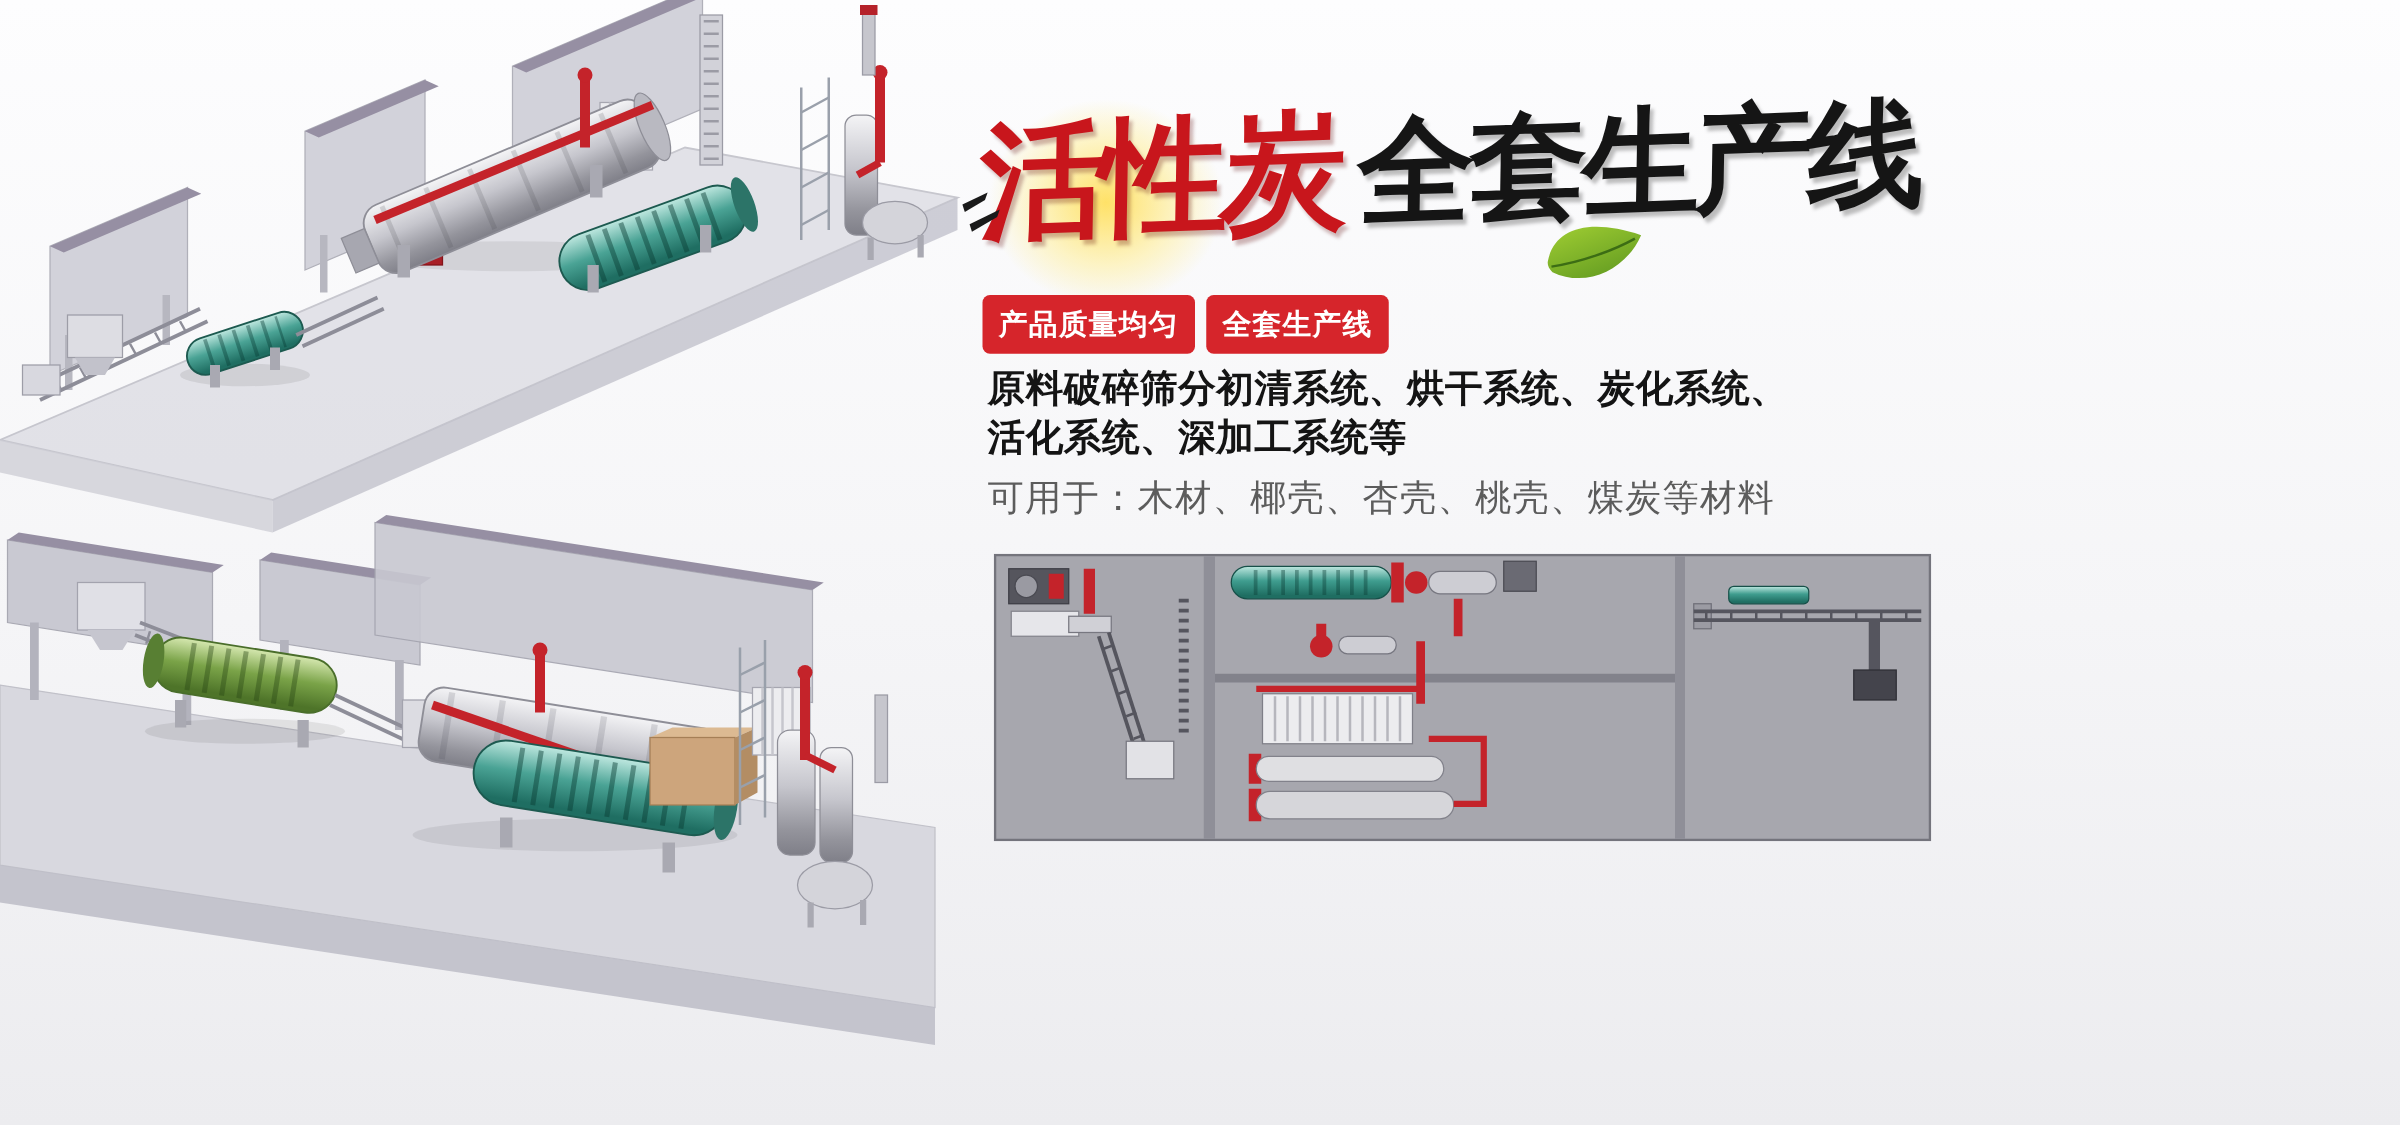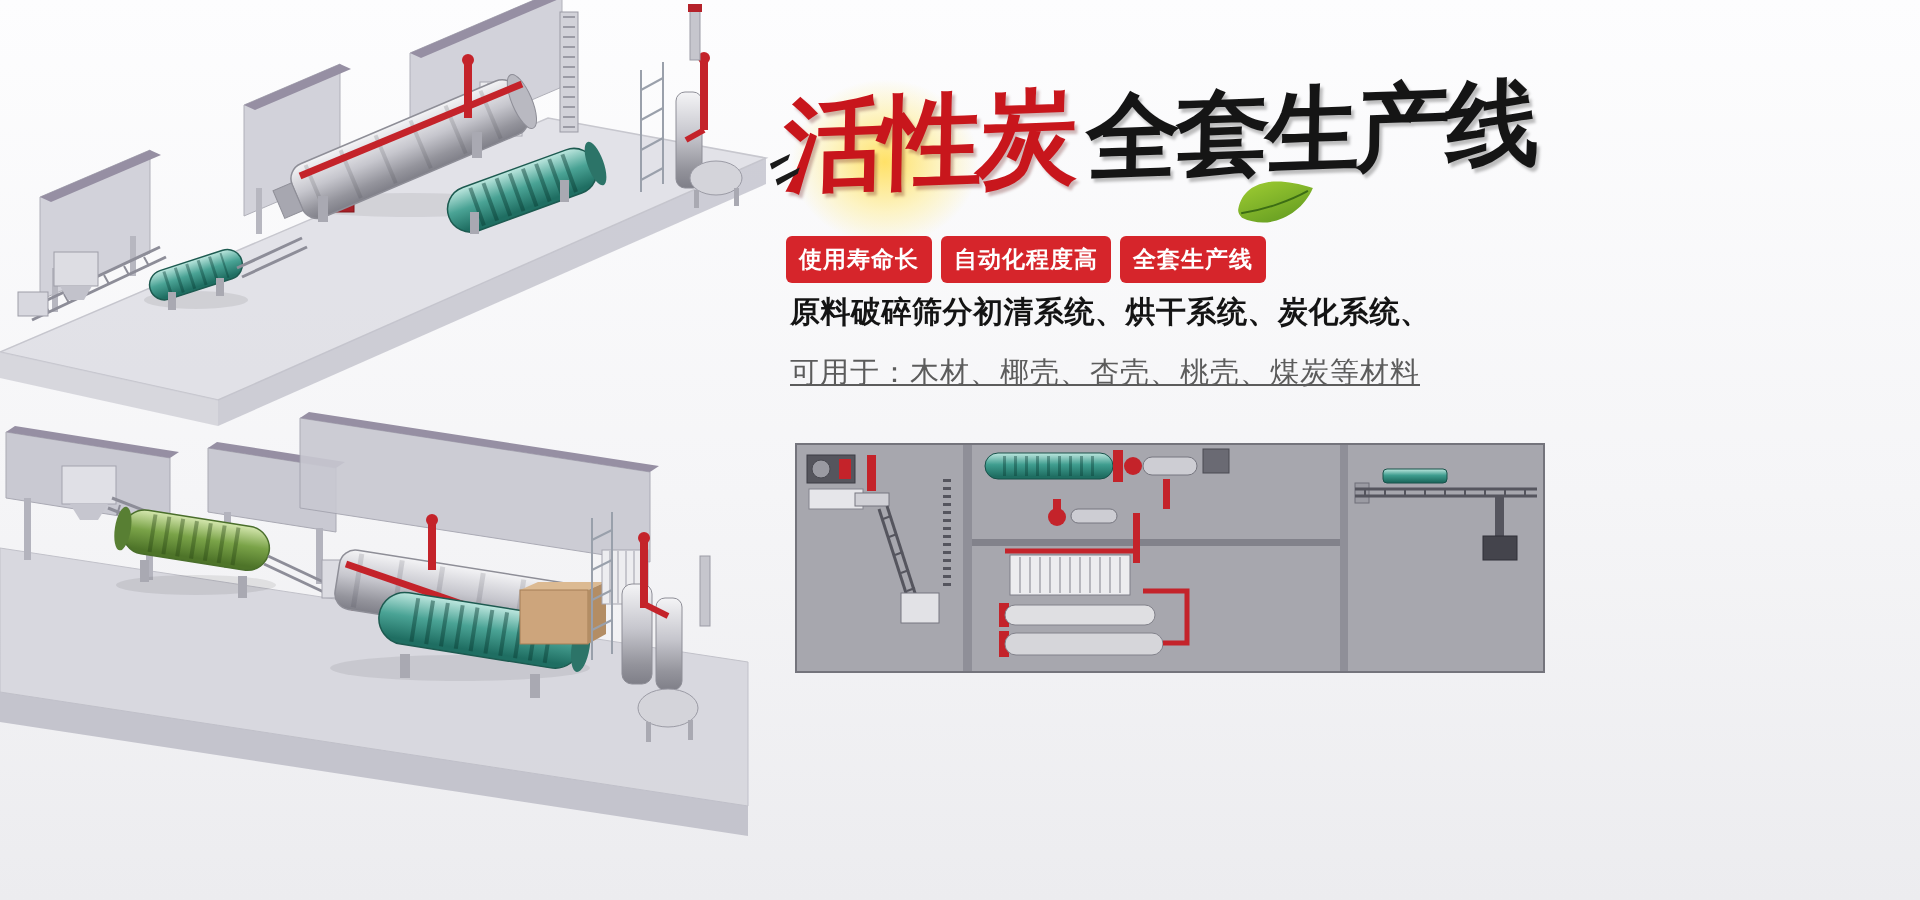--- a/index.html
+++ b/index.html
@@ -47,21 +47,21 @@
     font-size:23px; font-weight:bold; letter-spacing:1px;
     padding:8px 13px; border-radius:6px; white-space:nowrap;
   }
 
   
   .desc { position:absolute; left:12px; top:292px; }
   .desc .bold-line {
     font-size:30px; font-weight:bold; color:#141414; letter-spacing:.5px; line-height:39px;
   }
   .desc .gray-line {
-    font-size:29px; color:var(--text-gray,#5c5c5c); letter-spacing:1px; margin-top:22px; font-weight:normal;text-decoration:underline;
+    font-size:29px; color:var(--text-gray,#5c5c5c); letter-spacing:1px; margin-top:9px; font-weight:normal;
   }
 
   
   .schematic { position:absolute; left:17px; top:443px; width:750px; height:230px; }
 </style>
 </head>
 <body>
 
 <div class="stage">
 
@@ -269,27 +269,27 @@
             <stop offset="0" stop-color="#a8d435"></stop>
               <stop offset="1" stop-color="#55901d"></stop>
           </linearGradient>
         </defs>
         <path d="M5,44 C3,18 27,2 71,4 C67,34 41,57 11,52 C7,50 5,47 5,44 Z" fill="url(#leafGrad)"></path>
         <path d="M9,48 C31,38 53,22 67,8" stroke="#3c6d14" stroke-width="2" fill="none"></path>
       </svg>
     </div>
 
     <div class="badges">
-      <div class="badge">使用寿命长</div>
-      <div class="badge">自动化程度高</div>
+      <div class="badge">产品质量均匀</div>
       <div class="badge">全套生产线</div>
     </div>
 
     <div class="desc">
       <p class="bold-line">原料破碎筛分初清系统、烘干系统、炭化系统、</p>
+      <p class="bold-line">活化系统、深加工系统等</p>
       <p class="gray-line">可用于：木材、椰壳、杏壳、桃壳、煤炭等材料</p>
     </div>
 
     <div class="schematic">
       <svg width="750" height="230" viewBox="0 0 750 230">
         <defs>
           <linearGradient id="tealGradS" x1="0" y1="0" x2="0" y2="1">
             <stop offset="0" stop-color="#bfe8e0"></stop>
               <stop offset=".45" stop-color="#3f9d8f"></stop>
             <stop offset=".9" stop-color="#1f6e62"></stop>

